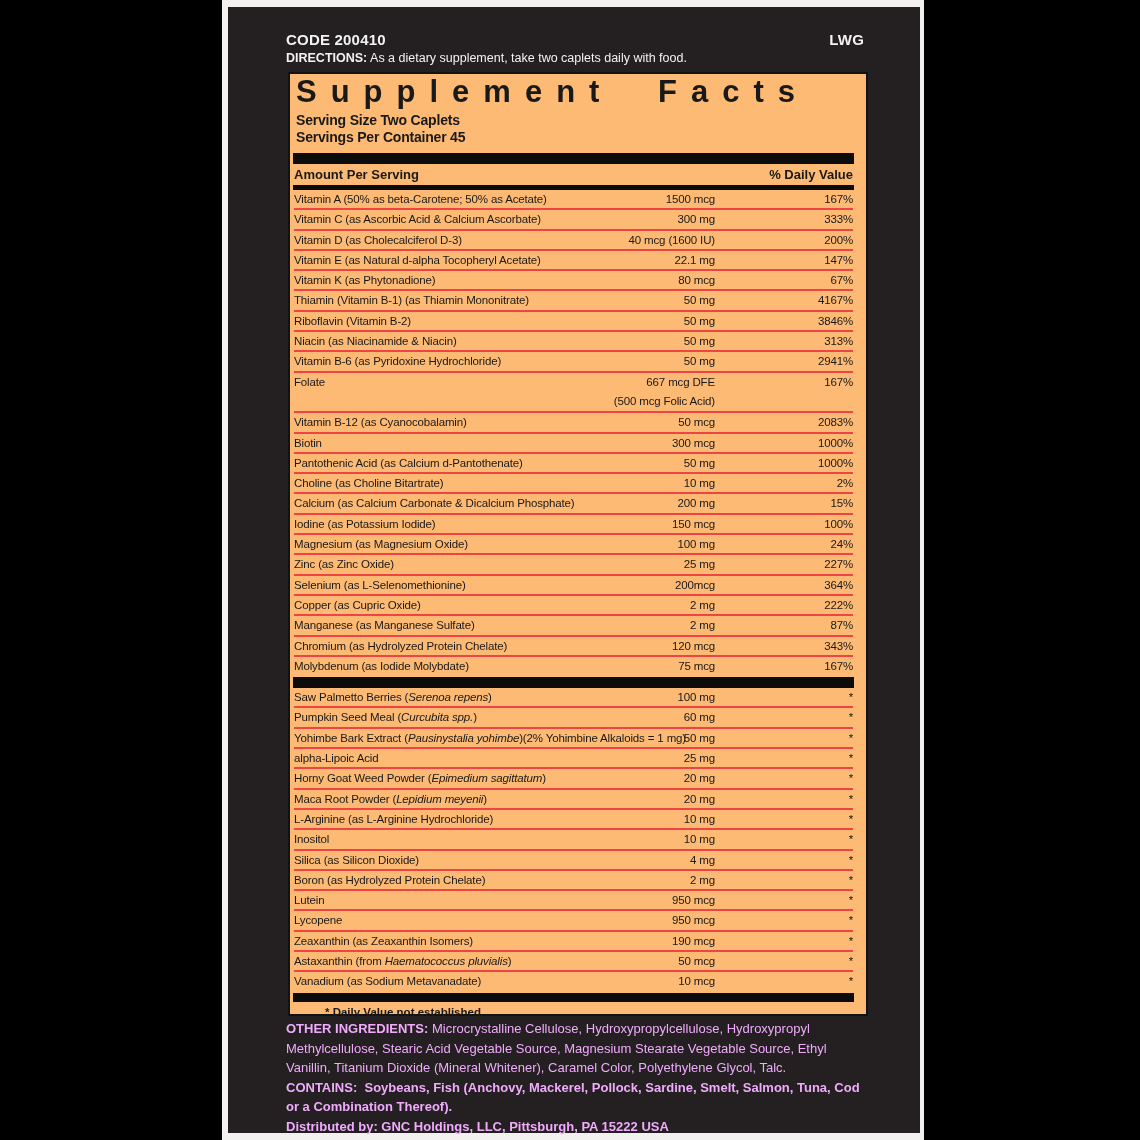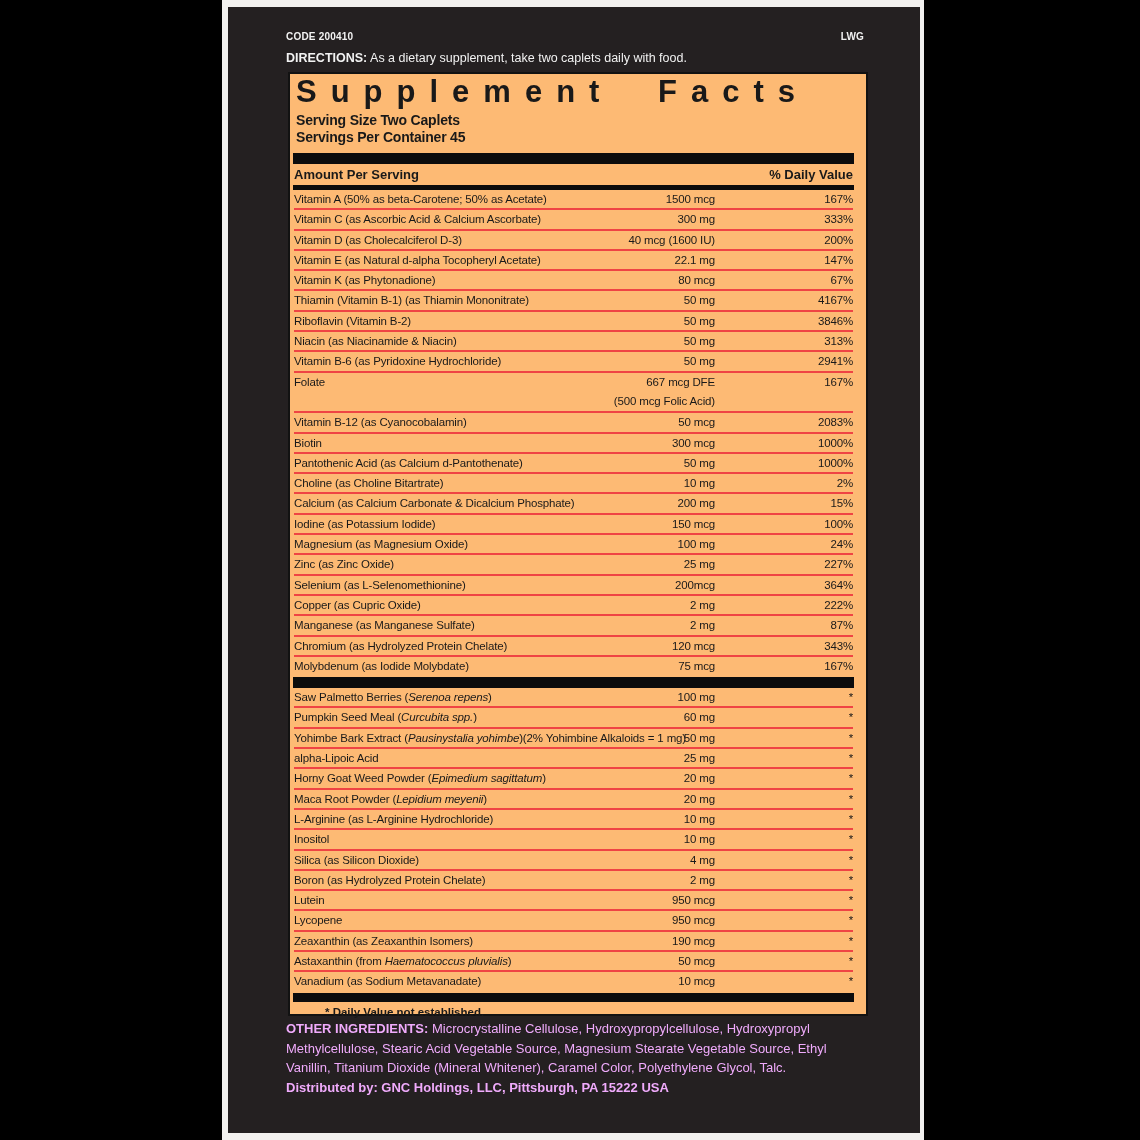--- a/index.html
+++ b/index.html
@@ -4,21 +4,21 @@
 <style>
   * { margin:0; padding:0; box-sizing:border-box; }
   html,body { width:1140px; height:1140px; background:#000; overflow:hidden;
               font-family:"Liberation Sans", sans-serif; }
   .backing { position:absolute; left:222px; top:0; width:702px; height:1140px;
              background:#f2f1ef; }
   .panel { position:absolute; left:6px; top:7px; right:4px; bottom:7px;
            background:#242021; color:#f2f2f2; }
   .code-row { position:absolute; top:24px; left:58px; right:56px;
               display:flex; justify-content:space-between;
-              font-weight:bold; font-size:10px; letter-spacing:.2px; }
+              font-weight:bold; font-size:15px; letter-spacing:.2px; }
   .directions { position:absolute; top:44px; left:58px; right:40px;
                 font-size:12.5px; white-space:nowrap; }
   .directions b { font-weight:bold; }
 
   .label-box { position:absolute; top:65px; left:60px; width:580px; height:944px;
                background:#fdba74; border:2px solid #121212; color:#191919;
                padding:2px 13px 2px 4px; }
   .sf-title { font-weight:bold; font-size:31px; letter-spacing:14px;
               word-spacing:22px; white-space:nowrap; line-height:32px;
               transform:scaleY(1.02); margin-left:2px; }
@@ -128,17 +128,18 @@
           <div class="row"><span class="name">Vanadium (as Sodium Metavanadate)</span><span class="amt">10 mcg</span><span class="dv">*</span></div>
         </div>
 
       <div class="bar bar-d"></div>
 
       <div class="footnote">* Daily Value not established.</div>
     </div>
 
     <div class="footer">
       <p><b>OTHER INGREDIENTS:</b> <span>Microcrystalline Cellulose, Hydroxypropylcellulose, Hydroxypropyl Methylcellulose, Stearic Acid Vegetable Source, Magnesium Stearate Vegetable Source, Ethyl Vanillin, Titanium Dioxide (Mineral Whitener), Caramel Color, Polyethylene Glycol, Talc.</span></p>
+      <p class="bold-par"><b>CONTAINS:</b>&nbsp; <span>Soybeans, Fish (Anchovy, Mackerel, Pollock, Sardine, Smelt, Salmon, Tuna, Cod or a Combination Thereof).</span></p>
       <p class="bold-par"><b>Distributed by:</b> <span>GNC Holdings, LLC, Pittsburgh, PA 15222 USA</span></p>
     </div>
 
   </div>
 </div>
 
 </body></html>

